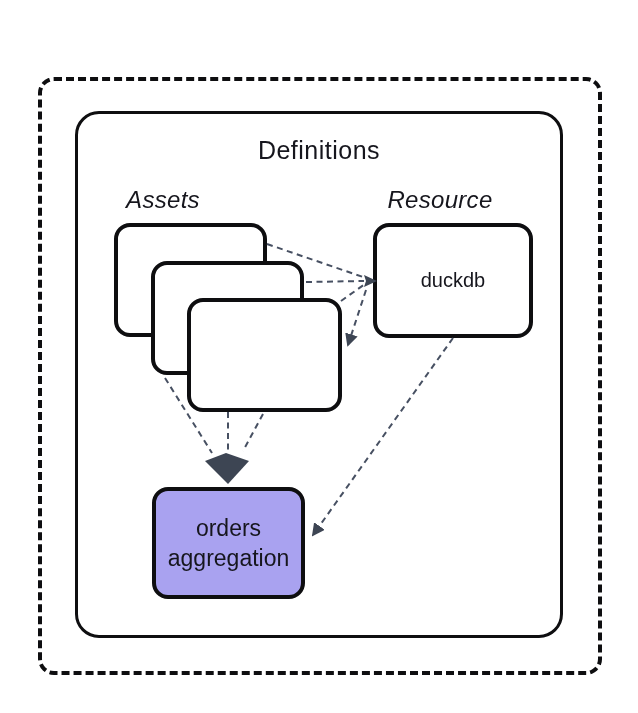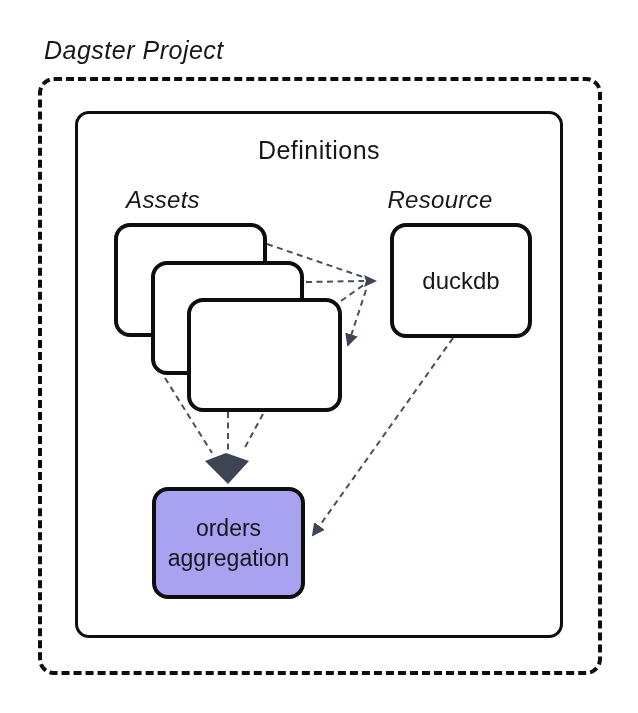--- a/index.html
+++ b/index.html
@@ -19,21 +19,21 @@
   .diagram-title{
     position:absolute;left:44px;top:36px;
     font-size:25px;font-style:italic;font-weight:500;letter-spacing:.5px;color:var(--ink);
   }
   .outer-boundary{
     position:absolute;left:38px;top:77px;width:564px;height:598px;
     border:4px dashed var(--border);border-radius:16px;background:transparent;
   }
   .definitions-box{
     position:absolute;left:33px;top:30px;width:488px;height:527px;
-    border:3px solid var(--border);border-radius:14px;background:var(--bg);
+    border:3px solid var(--border);border-radius:24px;background:var(--bg);
   }
   .definitions-label{
     position:absolute;left:0;top:22px;width:100%;text-align:center;
     font-size:25px;letter-spacing:.5px;color:var(--ink);
   }
   .group-label{
     position:absolute;font-size:24px;font-style:italic;font-weight:500;
     letter-spacing:.3px;color:var(--ink);text-align:center;
   }
   .assets-label{left:20px;top:72px;width:130px;}
@@ -43,40 +43,39 @@
     border:4px solid var(--border);border-radius:16px;
   }
   .asset-card-1{left:36px;top:109px;z-index:1;}
   .asset-card-2{left:73px;top:147px;z-index:2;}
   .asset-card-3{left:109px;top:184px;width:155px;z-index:3;}
   .node{
     position:absolute;display:flex;align-items:center;justify-content:center;
     text-align:center;background:var(--bg);
     border:4px solid var(--border);border-radius:16px;
   }
-  .resource-node{left:312px;top:109px;width:142px;height:115px;font-size:24px;}
+  .resource-node{left:295px;top:109px;width:160px;height:115px;font-size:20px;}
   .asset-node{
     left:74px;top:373px;width:153px;height:112px;z-index:3;
     background:var(--purple);font-size:23px;line-height:1.32;padding:0 14px;
   }
   .overlay{
     position:absolute;left:0;top:0;width:638px;height:713px;
     z-index:5;pointer-events:none;
   }
   .connector{
     stroke:var(--connector);stroke-width:2;fill:none;stroke-dasharray:6 4.5;
   }
   .arrow-fill{fill:var(--arrowhead);stroke:none;}
 </style>
 </head>
 <body>
 
 <div class="canvas">
 
-  <div class="diagram-title">Dagster Project</div>
 
   <div class="outer-boundary">
 
     <div class="definitions-box">
 
       <div class="definitions-label">Definitions</div>
 
       <div class="group-label resource-label">Resource</div>
       <div class="group-label assets-label">Assets</div>
 

